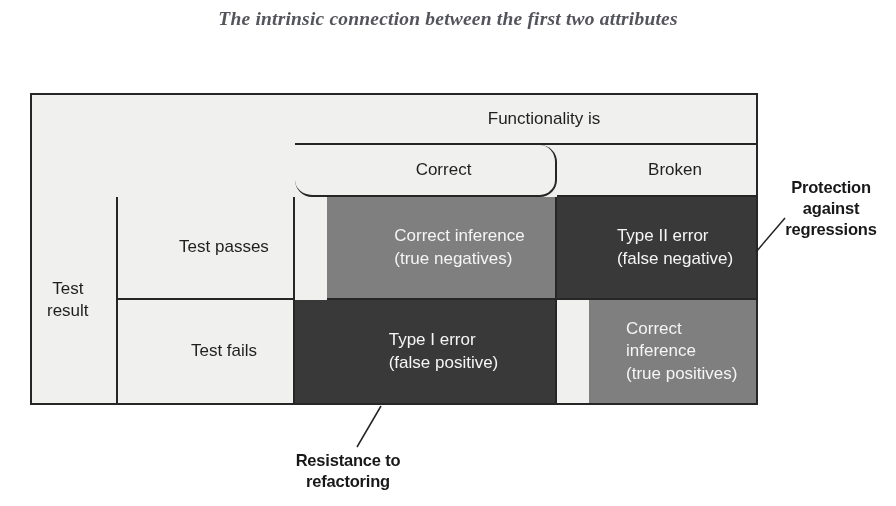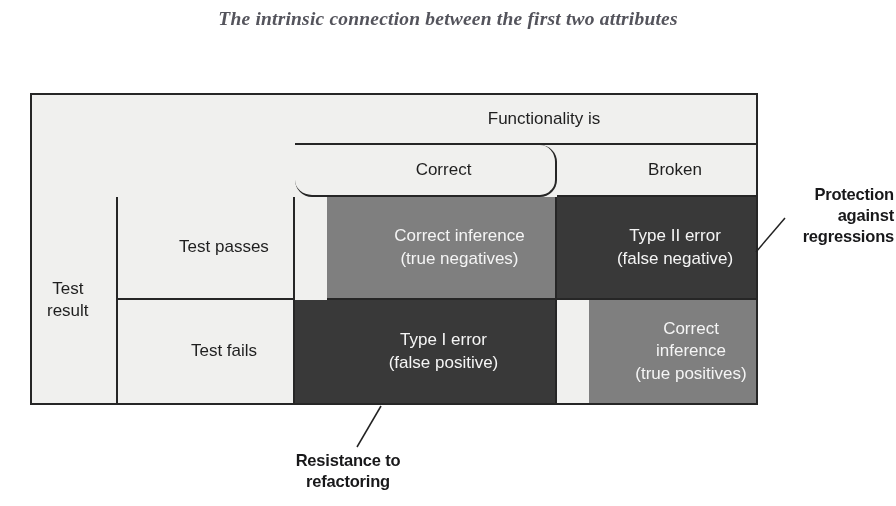--- a/index.html
+++ b/index.html
@@ -34,21 +34,21 @@
     display: grid;
     grid-template-columns: 86px 177px 262px 199px;
     grid-template-rows: 50px 52px 103px 103px;
     border: 2px solid var(--border, #262626);
     background: var(--cell-light, #f0f0ee);
   }
   .cell {
     display: flex;
     align-items: center;
     justify-content: center;
-    text-align: center;
+    text-align: left;
     white-space: pre-line;
     font-size: 17px;
     line-height: 1.32;
     color: var(--cell-text-dark, #1f1f1f);
     background: var(--cell-light, #f0f0ee);
     padding-left: 37px;
   }
   .cell.br { border-right: 2px solid var(--border, #262626); }
   .cell.bb { border-bottom: 2px solid var(--border, #262626); }
   .cell.mid {
@@ -75,21 +75,21 @@
   .annotation {
     position: absolute;
     text-align: center;
     font-weight: bold;
     font-size: 16.5px;
     line-height: 1.27;
     letter-spacing: -0.2px;
     color: var(--annotation-text, #18181a);
     white-space: pre-line;
   }
-  .anno-protection { left: 768px; top: 184px; width: 126px; text-align: right; }
+  .anno-protection { left: 768px; top: 177px; width: 126px; }
   .anno-resistance { left: 275px; top: 450px; width: 146px; }
   .leader-svg {
     position: absolute;
     left: 0; top: 0;
     width: 896px; height: 506px;
     pointer-events: none;
   }
 </style>
 </head>
 <body>

